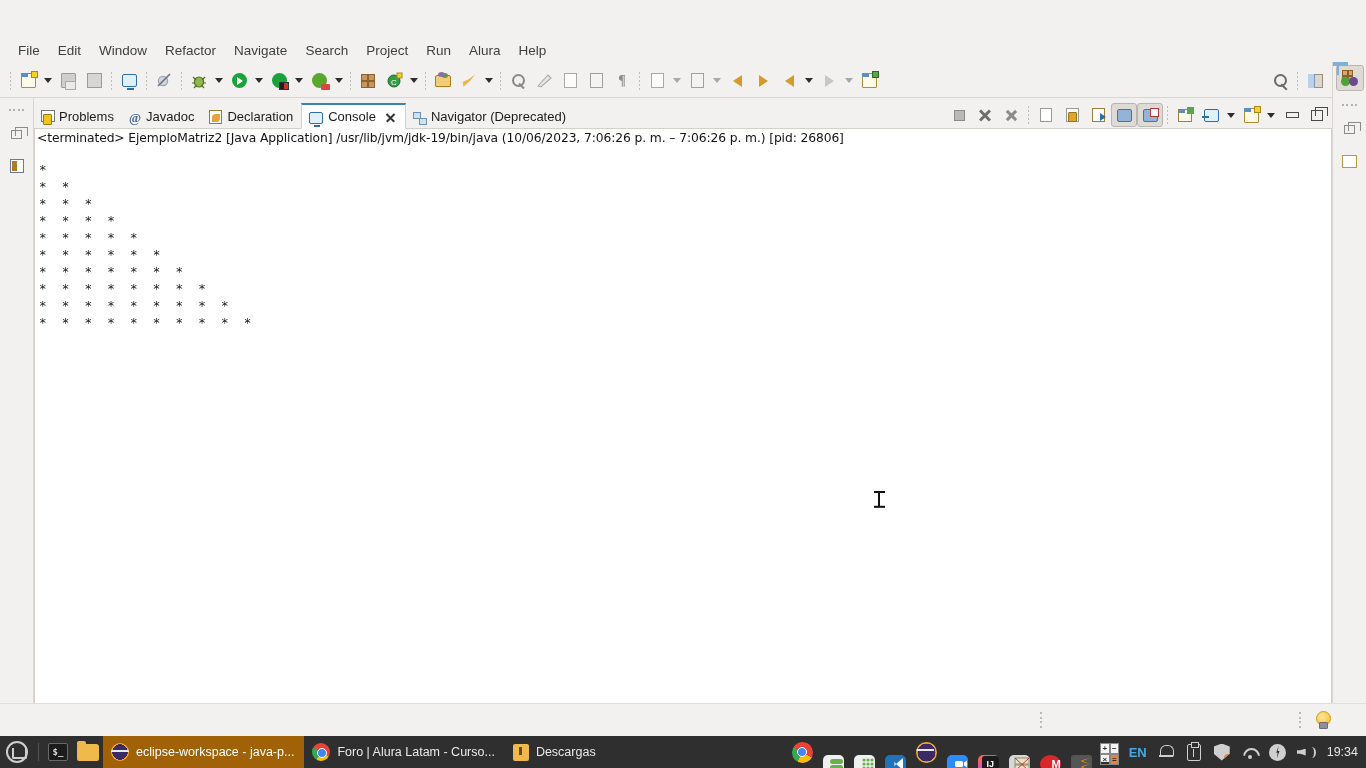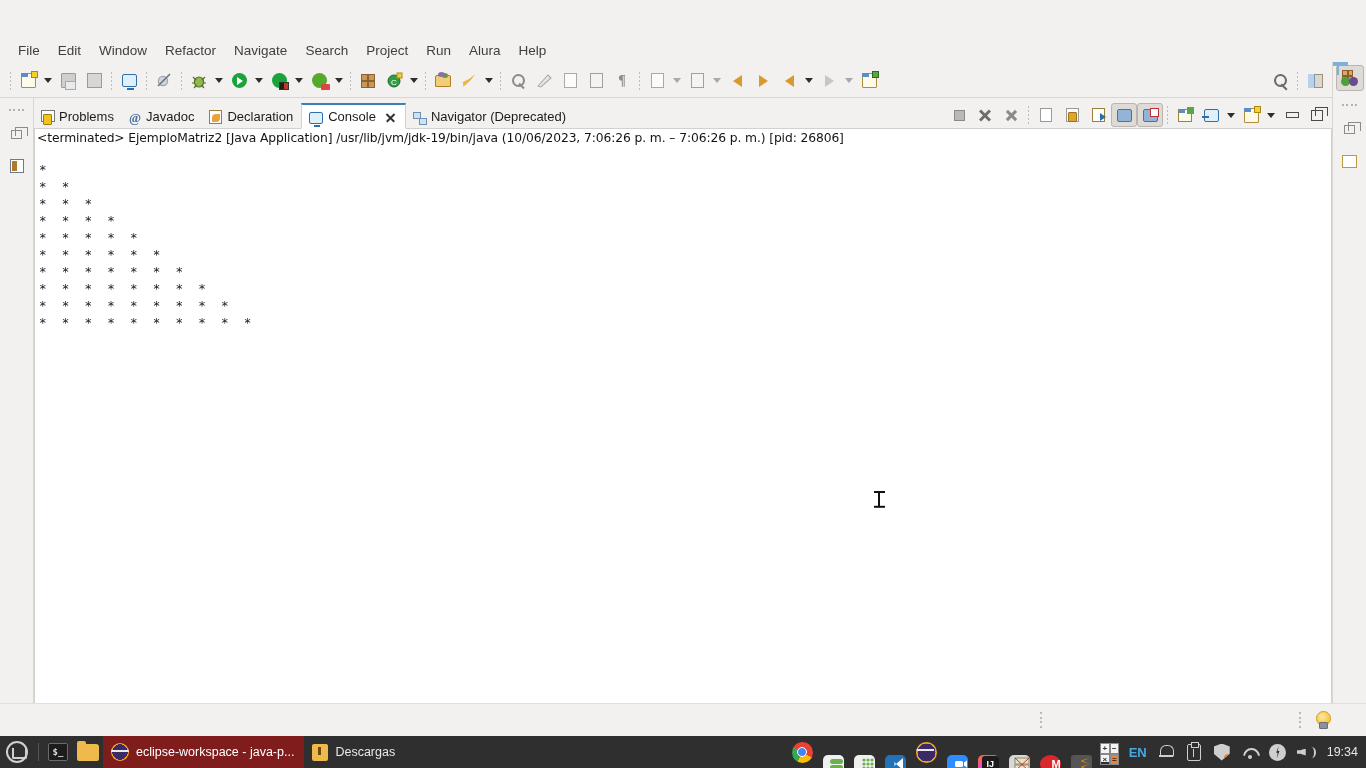--- a/index.html
+++ b/index.html
@@ -279,21 +279,21 @@
   .tb-div { width: 1px; height: 18px; background: #555; margin: 0 4px; }
   .tb-launch { width: 30px; height: 32px; display: flex; align-items: center; justify-content: center; cursor: pointer; }
   .i-term { width: 20px; height: 18px; background: #1c1c1c; border: 1px solid #6a6a6a; border-radius: 2px; color: #ddd; font: 700 9px "DejaVu Sans Mono", monospace; display:flex; align-items:center; justify-content:center; }
   .i-folder { width: 22px; height: 17px; background: #f0b94b; border-radius: 2px 3px 2px 2px; position: relative; }
   .i-folder::before { content:""; position:absolute; left:0; top:-3px; width:9px; height:4px; background:#f0b94b; border-radius:2px 2px 0 0; }
 
   .task-btn {
     display: flex; align-items: center; gap: 7px; height: 32px; padding: 0 10px 0 8px;
     color: #e8e8e8; font-size: 12.5px; cursor: pointer; max-width: 215px; white-space: nowrap; overflow: hidden;
   }
-  .task-btn.active { background: #7f1d1d; color: #fff; }
+  .task-btn.active { background: #a16207; color: #fff; }
   .i-eclipse {
     width: 18px; height: 18px; border-radius: 50%; flex: none;
     background: radial-gradient(circle at 50% 50%, #3b2a63 60%, #f5a623 61%);
     position: relative; overflow: hidden;
   }
   .i-eclipse::after { content:""; position:absolute; left:0; top:7px; width:18px; height:2px; background:#e8e8f0; }
   .i-chrome {
     width: 18px; height: 18px; border-radius: 50%; flex: none;
     background: conic-gradient(#ea4335 0 33%, #fbbc05 33% 58%, #34a853 58% 83%, #ea4335 83% 100%);
     position: relative;
@@ -656,20 +656,24 @@
       </div>
     <div class="tb-launch">
         <span class="i-folder"></span>
       </div>
 
     <div class="task-btn active">
       <span class="i-eclipse"></span>
       <span>eclipse-workspace - java-p...</span>
     </div>
     <div class="task-btn">
+      <span class="i-chrome"></span>
+      <span>Foro | Alura Latam - Curso...</span>
+    </div>
+    <div class="task-btn">
       <span class="i-dl"></span>
       <span>Descargas</span>
     </div>
 
     <div style="margin-left:auto; display:flex; align-items:center;">
       <div class="lnch">
         <span class="i-chrome" style="width:21px;height:21px"></span>
       </div>
       <div class="lnch">
         <span class="sq-ico" style="background:#f0f0f0">

